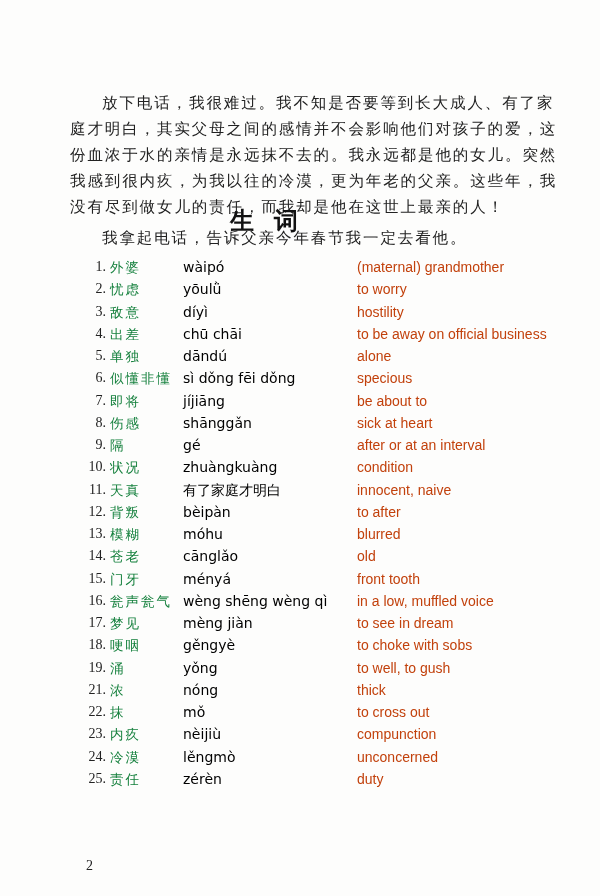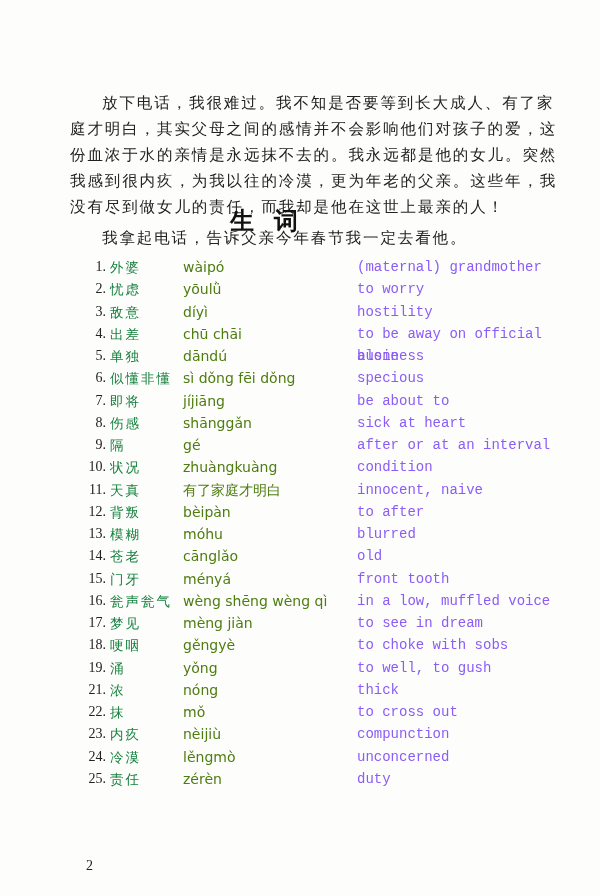--- a/index.html
+++ b/index.html
@@ -25,25 +25,25 @@
     .row .num {
       position: absolute; left: 76px; width: 30px; text-align: right;
       font-family: "Liberation Serif", serif; font-size: 14px; line-height: 22px; color: #222;
     }
     .row .hanzi {
       position: absolute; left: 110px;
       font-family: "DejaVu Serif", serif; font-size: 13.5px; line-height: 22px; letter-spacing: 2px; color: #15803d;
     }
     .row .pinyin {
       position: absolute; left: 183px;
-      font-family: "DejaVu Sans", sans-serif; font-size: 14px; line-height: 22px; color: #4d7c0f;
+      font-family: "DejaVu Sans", sans-serif; font-size: 14px; line-height: 22px; color: #000000;
     }
     .row .english {
       position: absolute; left: 357px;
-      font-family: Liberation Mono, monospace; font-size: 14px; line-height: 22px; color: #8b5cf6;
+      font-family: Liberation Sans, sans-serif; font-size: 14px; line-height: 22px; color: #c2410c;
     }
     .page-number {
       position: absolute; left: 86px; top: 858px;
       font-family: "Liberation Serif", serif; font-size: 14px; color: #222;
     }
   </style>
 </head>
 <body>
 
 <div class="para" id="p1"><span class="indent"></span><span>放下电话，我很难过。我不知是否要等到长大成人、有了家庭才明白，其实父母之间的感情并不会影响他们对孩子的爱，这份血浓于水的亲情是永远抹不去的。我永远都是他的女儿。突然我感到很内疚，为我以往的冷漠，更为年老的父亲。这些年，我没有尽到做女儿的责任，而我却是他在这世上最亲的人！</span></div>

